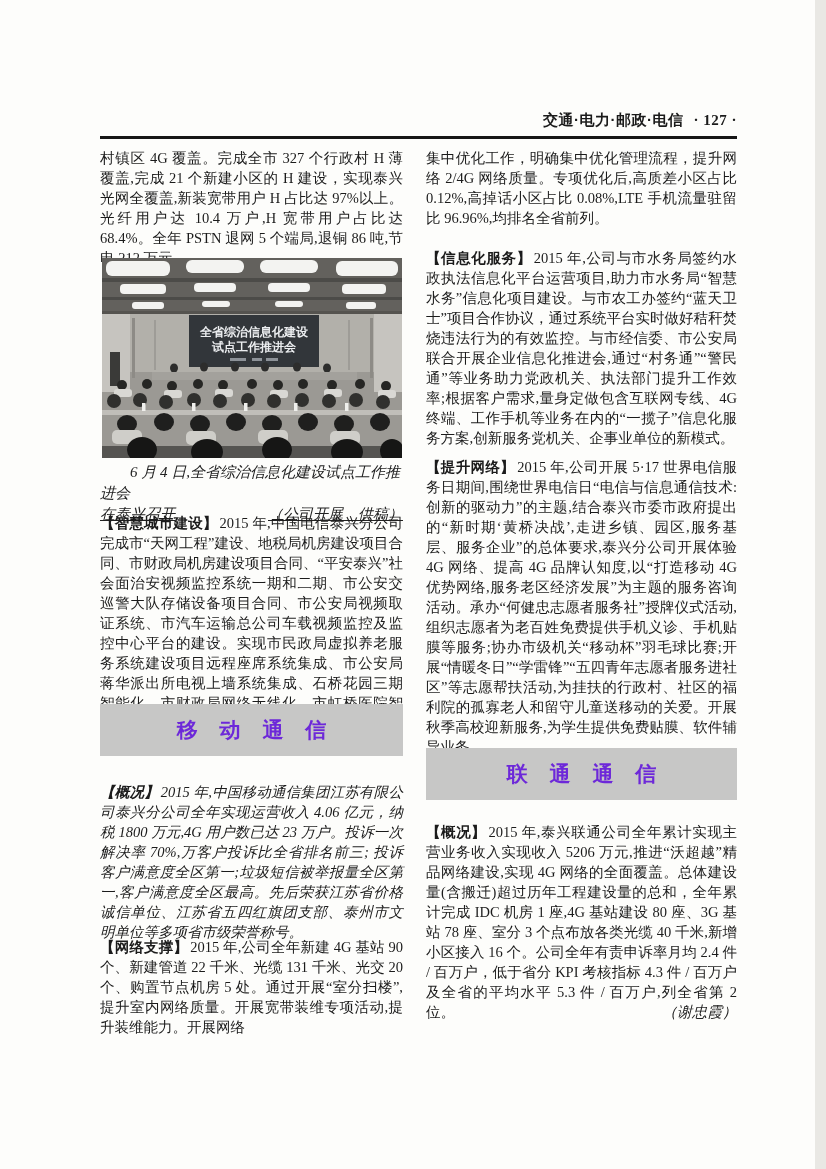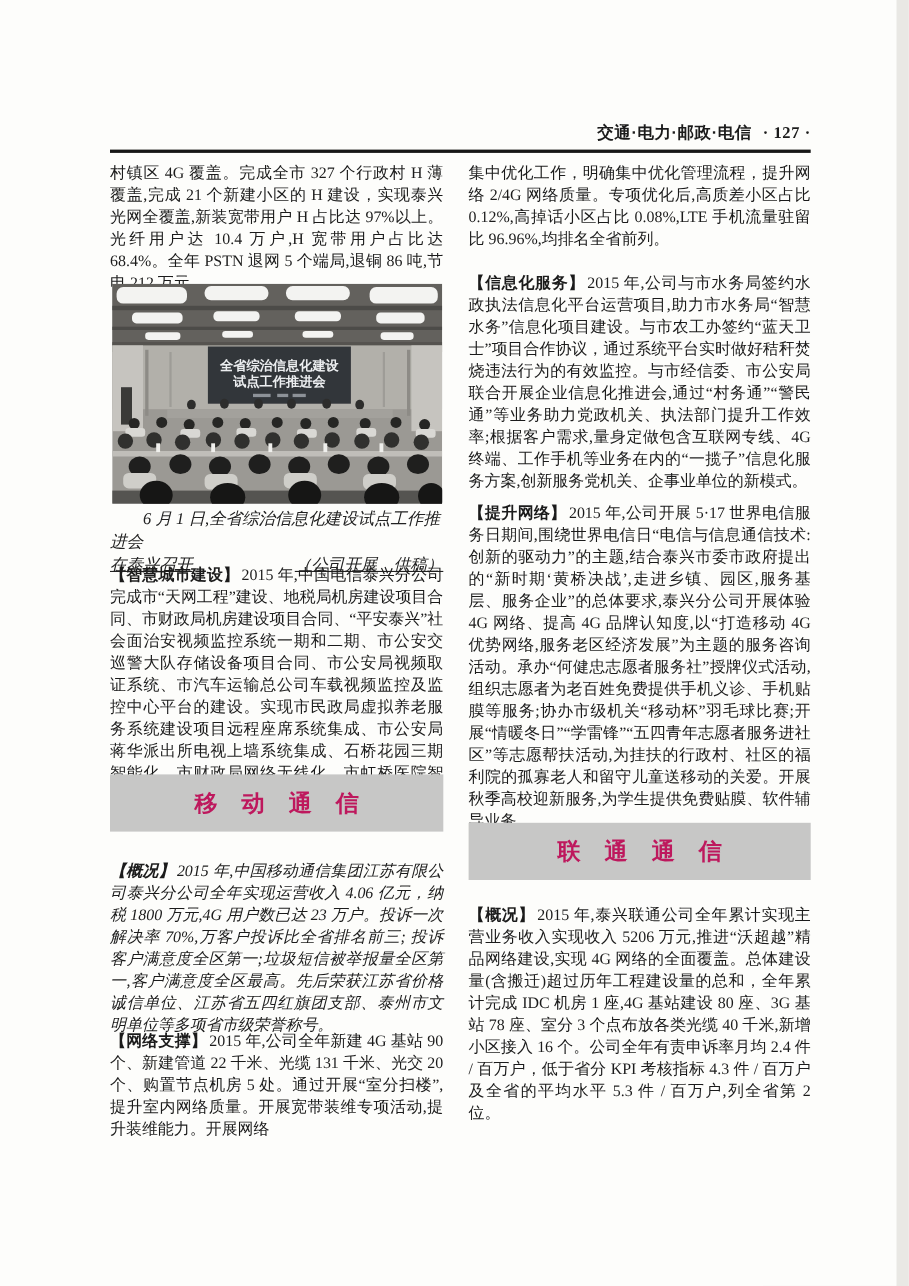--- a/index.html
+++ b/index.html
@@ -14,21 +14,21 @@
   
   .col{position:absolute;top:146px;}
   .col-left{left:100px;width:303px;}
   .col-right{left:426px;width:311px;}
   .blk{position:absolute;left:0;width:100%;}
   p.body{margin:0;font-size:14.5px;line-height:20px;text-align:justify;text-justify:inter-ideograph;}
   .tag{font-family:"Liberation Sans","DejaVu Sans",sans-serif;font-weight:bold;margin-right:2px;}
   
   .divider-box{height:52px;background:#c7c7c6;display:flex;align-items:center;justify-content:center;}
   .divider-box span{font-family:"Liberation Sans","DejaVu Sans",sans-serif;font-weight:bold;
-                    font-size:21px;letter-spacing:8px;text-indent:8px;color:#be185d;}
+                    font-size:21px;letter-spacing:8px;text-indent:8px;color:#6d28d9;}
   
   .photo{width:300px;height:200px;margin-left:2px;display:block;}
   .caption{font-size:15px;line-height:21px;font-style:italic;color:#222;}
   .caption .l1{text-indent:2em;}
   .caption .l2{display:flex;justify-content:space-between;text-decoration:underline;}
   
   .sig{font-size:15px;font-style:italic;text-align:right;line-height:20px;color:#222;}
   .sig-overlap{margin-top:-20px;}
 </style>
 </head>
@@ -161,21 +161,21 @@
           <ellipse cx="40" cy="192" rx="15" ry="13"></ellipse>
             <ellipse cx="105" cy="194" rx="16" ry="13"></ellipse>
           <ellipse cx="175" cy="192" rx="15" ry="13"></ellipse>
             <ellipse cx="245" cy="194" rx="16" ry="13"></ellipse>
           <ellipse cx="290" cy="193" rx="12" ry="12"></ellipse>
         </g>
       </svg>
     </div>
 
     <div class="blk caption" style="top:316px;">
-      <div class="l1">6 月 1 日,全省综治信息化建设试点工作推进会</div>
+      <div class="l1">6 月 4 日,全省综治信息化建设试点工作推进会</div>
       <div class="l2">
         <span>在泰兴召开</span>
         <span>（公司开展　供稿）</span>
       </div>
     </div>
 
     <div class="blk" style="top:367px;">
       <p class="body"><span class="tag">【智慧城市建设】</span><span>2015 年,中国电信泰兴分公司完成市“天网工程”建设、地税局机房建设项目合同、市财政局机房建设项目合同、“平安泰兴”社会面治安视频监控系统一期和二期、市公安交巡警大队存储设备项目合同、市公安局视频取证系统、市汽车运输总公司车载视频监控及监控中心平台的建设。实现市民政局虚拟养老服务系统建设项目远程座席系统集成、市公安局蒋华派出所电视上墙系统集成、石桥花园三期智能化、市财政局网络无线化、市虹桥医院智能化等。</span></p>
     </div>
 
@@ -206,16 +206,17 @@
       <p class="body"><span class="tag">【提升网络】</span><span>2015 年,公司开展 5·17 世界电信服务日期间,围绕世界电信日“电信与信息通信技术:创新的驱动力”的主题,结合泰兴市委市政府提出的“新时期‘黄桥决战’,走进乡镇、园区,服务基层、服务企业”的总体要求,泰兴分公司开展体验 4G 网络、提高 4G 品牌认知度,以“打造移动 4G 优势网络,服务老区经济发展”为主题的服务咨询活动。承办“何健忠志愿者服务社”授牌仪式活动,组织志愿者为老百姓免费提供手机义诊、手机贴膜等服务;协办市级机关“移动杯”羽毛球比赛;开展“情暖冬日”“学雷锋”“五四青年志愿者服务进社区”等志愿帮扶活动,为挂扶的行政村、社区的福利院的孤寡老人和留守儿童送移动的关爱。开展秋季高校迎新服务,为学生提供免费贴膜、软件辅导业务。</span></p>
       <div class="sig">（常美琴）</div>
     </div>
 
     <div class="blk divider-box" style="top:602px;">
       <span>联 通 通 信</span>
     </div>
 
     <div class="blk" style="top:676px;">
       <p class="body"><span class="tag">【概况】</span><span>2015 年,泰兴联通公司全年累计实现主营业务收入实现收入 5206 万元,推进“沃超越”精品网络建设,实现 4G 网络的全面覆盖。总体建设量(含搬迁)超过历年工程建设量的总和，全年累计完成 IDC 机房 1 座,4G 基站建设 80 座、3G 基站 78 座、室分 3 个点布放各类光缆 40 千米,新增小区接入 16 个。公司全年有责申诉率月均 2.4 件 / 百万户，低于省分 KPI 考核指标 4.3 件 / 百万户及全省的平均水平 5.3 件 / 百万户,列全省第 2 位。</span></p>
+      <div class="sig sig-overlap">（谢忠霞）</div>
     </div>
   </div>
 
 </div>
 
 </body></html>

